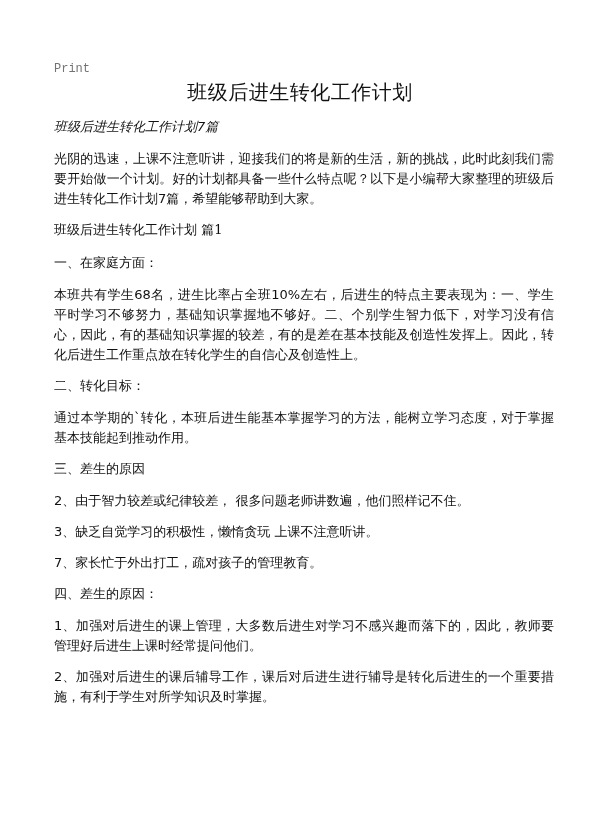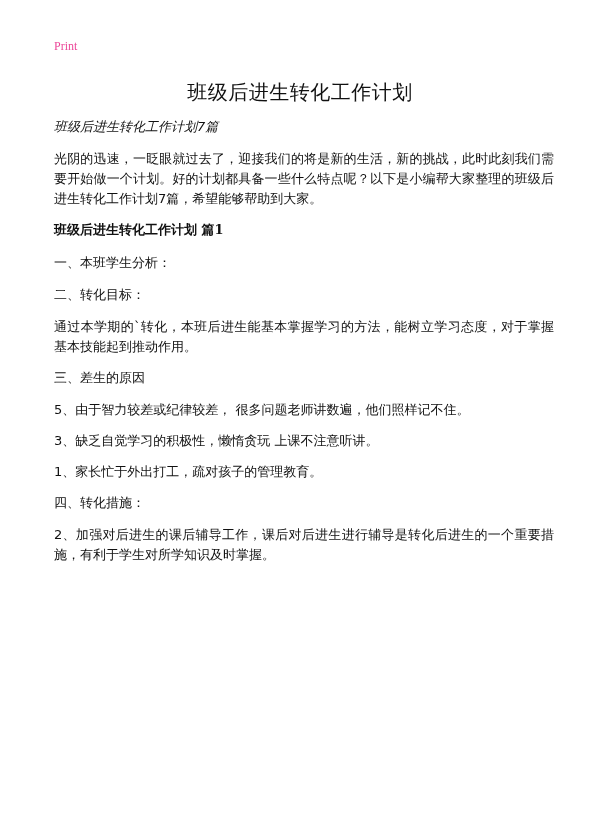--- a/index.html
+++ b/index.html
@@ -18,24 +18,24 @@
     .page {
       position: absolute;
       left: 0;
       top: 0;
       width: 600px;
       height: 828px;
     }
     .print-label {
       position: absolute;
       left: 54px;
-      top: 39px;
-      font-family: Liberation Serif, serif;
+      top: 62px;
+      font-family: Liberation Mono, monospace;
       font-size: 12px;
-      color: #ec4899;
+      color: #737373;
     }
     .doc-title {
       position: absolute;
       left: 0;
       width: 600px;
       top: 79px;
       text-align: center;
       font-size: 20px;
       font-weight: normal;
       margin: 0;
@@ -52,42 +52,44 @@
     }
     .content p {
       margin: 0 0 11px 0;
     }
     .subtitle {
       margin-bottom: 12px !important;
       font-style: italic;
     }
     .section-heading {
       font-family: "DejaVu Serif", "Liberation Serif", serif;
-      font-weight: bold;
+      font-weight: normal;
       font-size: 13px;
       margin: 3px 0 13px 0 !important;
     }
     .para { text-align: justify; }
     .item-heading { margin-bottom: 12px !important; }
   </style>
 </head>
 <body>
 
 <div class="page">
   <div class="print-label">Print</div>
   <h1 class="doc-title">班级后进生转化工作计划</h1>
 
   <div class="content">
     <p class="subtitle">班级后进生转化工作计划7篇</p>
-    <p class="para">光阴的迅速，一眨眼就过去了，迎接我们的将是新的生活，新的挑战，此时此刻我们需要开始做一个计划。好的计划都具备一些什么特点呢？以下是小编帮大家整理的班级后进生转化工作计划7篇，希望能够帮助到大家。</p>
+    <p class="para">光阴的迅速，上课不注意听讲，迎接我们的将是新的生活，新的挑战，此时此刻我们需要开始做一个计划。好的计划都具备一些什么特点呢？以下是小编帮大家整理的班级后进生转化工作计划7篇，希望能够帮助到大家。</p>
     <p class="section-heading">班级后进生转化工作计划 篇1</p>
 
-    <p class="item-heading">一、本班学生分析：</p>
+    <p class="item-heading">一、在家庭方面：</p>
+    <p class="para">本班共有学生68名，进生比率占全班10%左右，后进生的特点主要表现为：一、学生平时学习不够努力，基础知识掌握地不够好。二、个别学生智力低下，对学习没有信心，因此，有的基础知识掌握的较差，有的是差在基本技能及创造性发挥上。因此，转化后进生工作重点放在转化学生的自信心及创造性上。</p>
     <p class="item-heading">二、转化目标：</p>
     <p class="para">通过本学期的`转化，本班后进生能基本掌握学习的方法，能树立学习态度，对于掌握基本技能起到推动作用。</p>
     <p class="item-heading">三、差生的原因</p>
-    <p class="para">5、由于智力较差或纪律较差， 很多问题老师讲数遍，他们照样记不住。</p>
+    <p class="para">2、由于智力较差或纪律较差， 很多问题老师讲数遍，他们照样记不住。</p>
     <p class="para">3、缺乏自觉学习的积极性，懒惰贪玩 上课不注意听讲。</p>
-    <p class="para">1、家长忙于外出打工，疏对孩子的管理教育。</p>
-    <p class="item-heading">四、转化措施：</p>
+    <p class="para">7、家长忙于外出打工，疏对孩子的管理教育。</p>
+    <p class="item-heading">四、差生的原因：</p>
+    <p class="para">1、加强对后进生的课上管理，大多数后进生对学习不感兴趣而落下的，因此，教师要管理好后进生上课时经常提问他们。</p>
     <p class="para">2、加强对后进生的课后辅导工作，课后对后进生进行辅导是转化后进生的一个重要措施，有利于学生对所学知识及时掌握。</p>
   </div>
 </div>
 
 </body></html>

